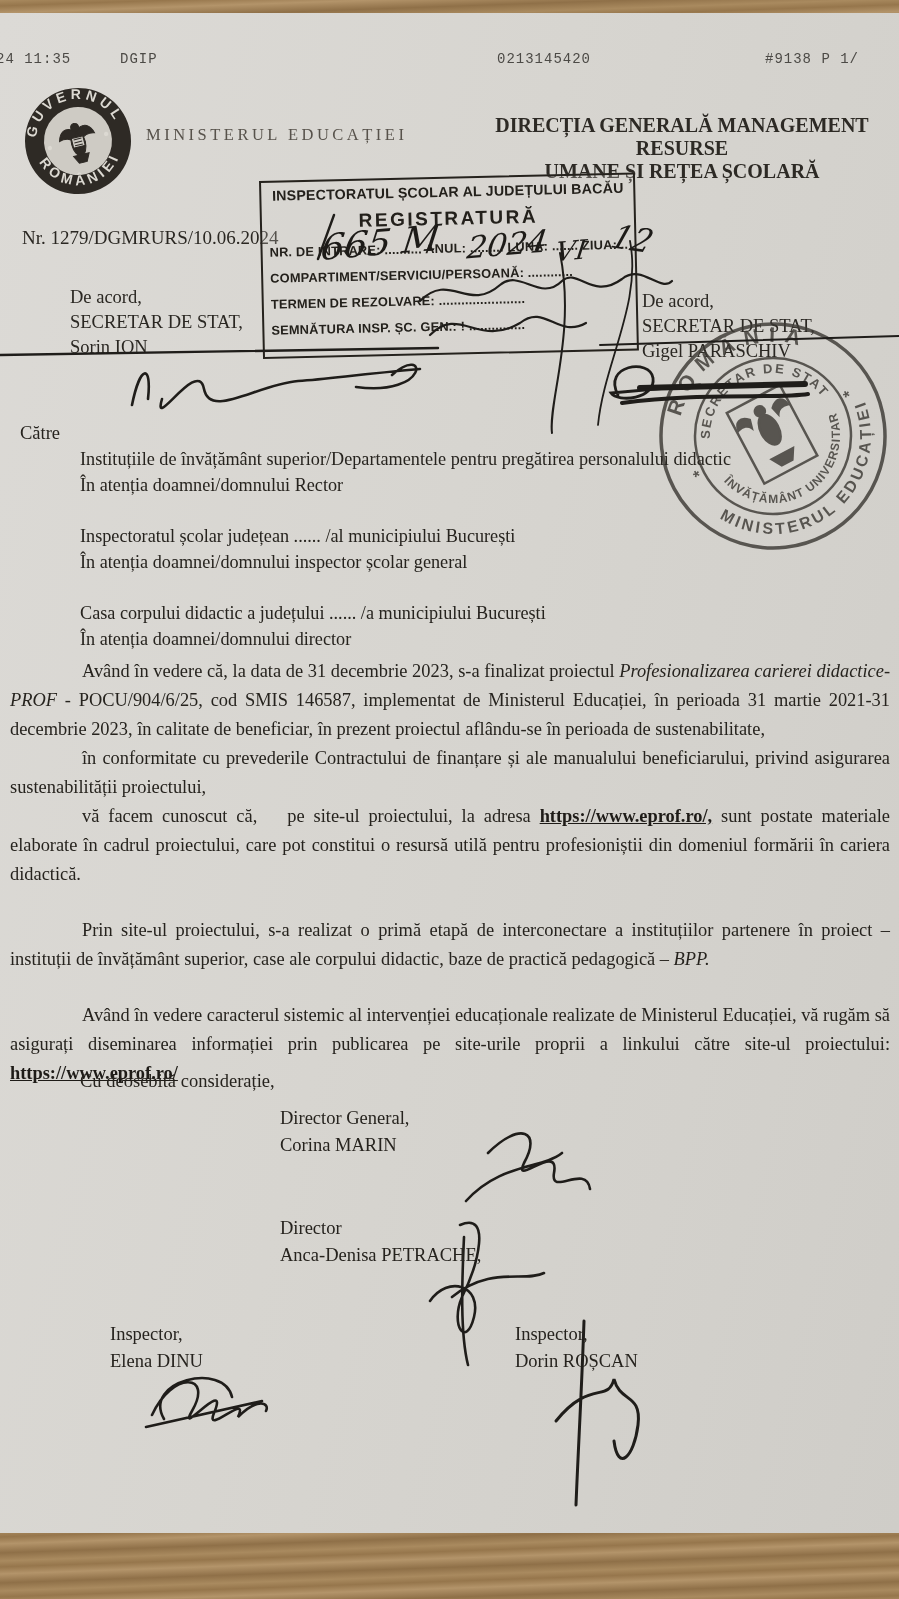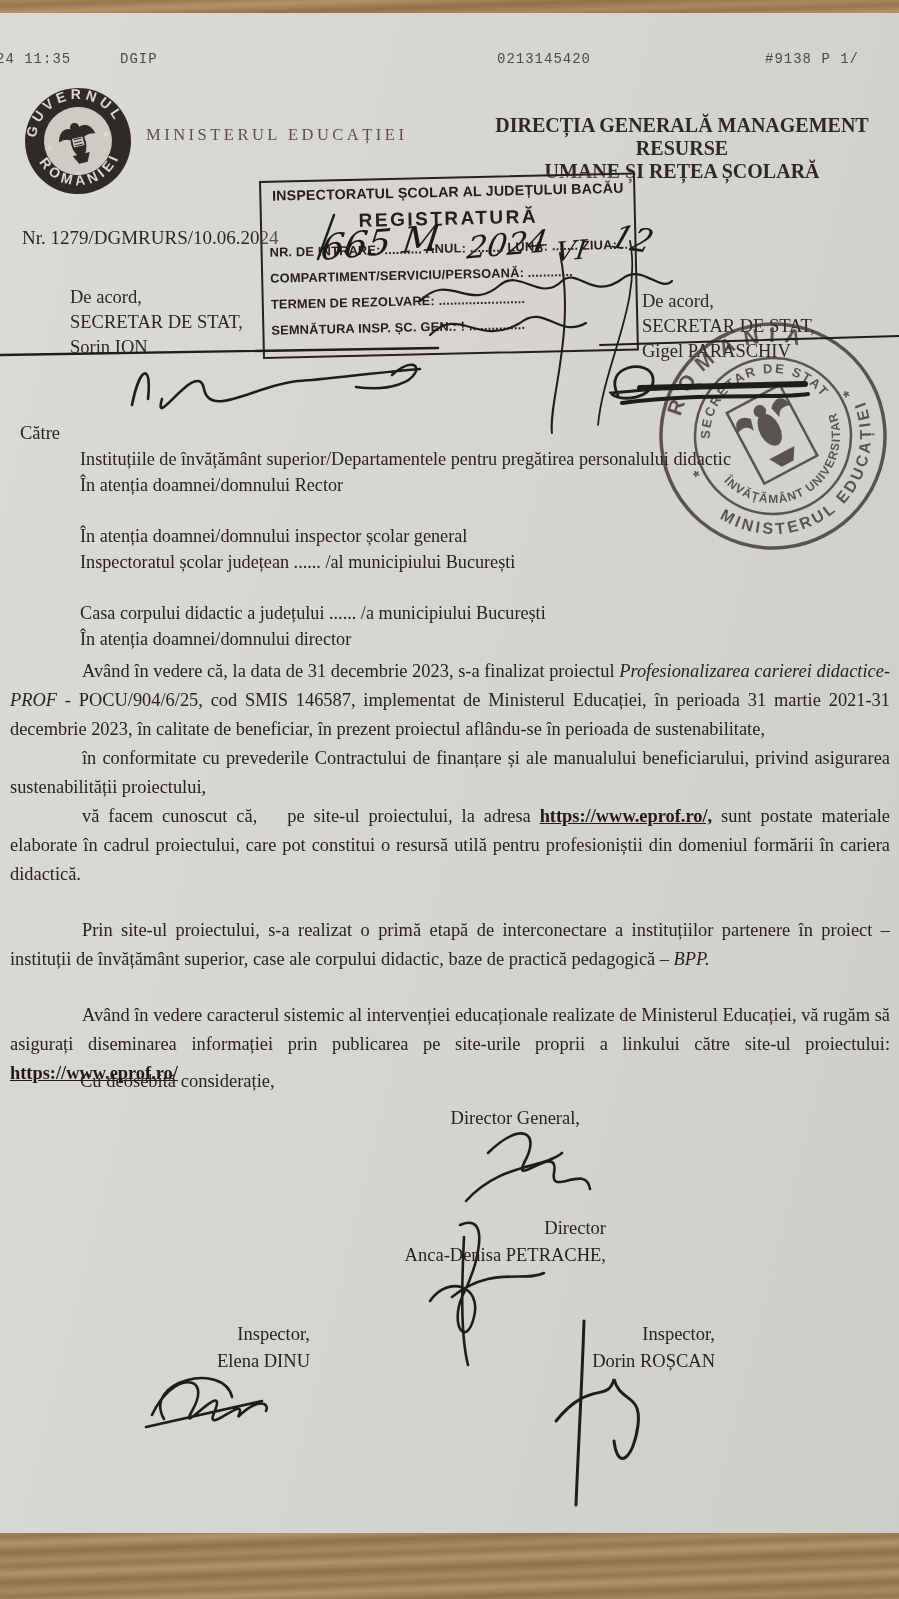--- a/index.html
+++ b/index.html
@@ -35,21 +35,21 @@
   .accord{font-size:18.5px;line-height:25px;color:#2a2722;}
   .kto{left:20px;top:410px;font-size:18.5px;}
   .recipients{left:80px;top:433px;width:812px;font-size:18.2px;line-height:26px;color:#26231e;}
   .recipients .grp{margin-bottom:25px;}
   .body-text{left:10px;top:634px;width:880px;text-align:justify;font-size:18.4px;line-height:29px;color:#26231e;margin-top:10px;}
   .body-text p{margin:0;text-indent:72px;}
   .body-text p.gap{margin-top:27px;}
   .doclink{font-weight:bold;text-decoration:underline;color:#1e1b17;}
   .spacer{display:inline-block;width:30px;}
   .closing{left:80px;top:1058px;font-size:18.5px;}
-  .sig-block{text-align:right;font-size:18.5px;line-height:27px;color:#26231e;}
+  .sig-block{text-align:left;font-size:18.5px;line-height:27px;color:#26231e;}
   svg{display:block;}
   .ink{stroke:#1f1d1a;fill:none;stroke-linecap:round;}
 </style>
 </head>
 <body>
 
 <div class="paper">
 
   <div class="abs mono fax" style="left:-4px;">24 11:35</div>
   <div class="abs mono fax" style="left:120px;">DGIP</div>
@@ -173,43 +173,44 @@
     <path class="ink" d="M584 1308 C582 1370 578 1440 576 1492 M556 1408 C590 1366 608 1390 614 1366 C620 1390 642 1380 638 1412 C634 1444 618 1460 614 1428" stroke-width="3"></path>
   </svg>
 
   <div class="abs kto">Către</div>
   <div class="abs recipients">
     <div class="grp">
       <div>Instituțiile de învățământ superior/Departamentele pentru pregătirea personalului didactic</div>
       <div>În atenția doamnei/domnului Rector</div>
     </div>
     <div class="grp">
+      <div>Inspectoratul școlar județean ...... /al municipiului București</div>
       <div>În atenția doamnei/domnului inspector școlar general</div>
-      <div>Inspectoratul școlar județean ...... /al municipiului București</div>
     </div>
     <div class="grp">
       <div>Casa corpului didactic a județului ...... /a municipiului București</div>
       <div>În atenția doamnei/domnului director</div>
     </div>
   </div>
 
   <div class="abs body-text">
     <p><span>Având în vedere că, la data de 31 decembrie 2023, s-a finalizat proiectul </span><i>Profesionalizarea carierei didactice-PROF</i><span> - POCU/904/6/25, cod SMIS 146587, implementat de Ministerul Educației, în perioada 31 martie 2021-31 decembrie 2023, în calitate de beneficiar, în prezent proiectul aflându-se în perioada de sustenabilitate,</span></p>
     <p>în conformitate cu prevederile Contractului de finanțare și ale manualului beneficiarului, privind asigurarea sustenabilității proiectului,</p>
     <p><span>vă facem cunoscut că,</span><span class="spacer"></span><span>pe site-ul proiectului, la adresa </span><span class="doclink">https://www.eprof.ro/,</span><span> sunt postate materiale elaborate în cadrul proiectului, care pot constitui o resursă utilă pentru profesioniștii din domeniul formării în cariera didactică.</span></p>
     <p class="gap"><span>Prin site-ul proiectului, s-a realizat o primă etapă de interconectare a instituțiilor partenere în proiect – instituții de învățământ superior, case ale corpului didactic, baze de practică pedagogică – </span><i>BPP.</i></p>
     <p class="gap"><span>Având în vedere caracterul sistemic al intervenției educaționale realizate de Ministerul Educației, vă rugăm să asigurați diseminarea informației prin publicarea pe site-urile proprii a linkului către site-ul proiectului: </span><span class="doclink">https://www.eprof.ro/</span></p>
   </div>
 
   <div class="abs closing">Cu deosebită considerație,</div>
 
   <div class="abs sig-block" style="left:280px;top:1092px;width:300px;">
     <div>Director General,</div>
-  </div>
-  <div class="abs sig-block" style="left:296px;top:1202px;width:310px;">
+    <div>Corina MARIN</div>
+  </div>
+  <div class="abs sig-block" style="left:280px;top:1202px;width:310px;">
     <div>Director</div>
     <div>Anca-Denisa PETRACHE,</div>
   </div>
   <div class="abs sig-block" style="left:110px;top:1308px;width:200px;">
     <div>Inspector,</div>
     <div>Elena DINU</div>
   </div>
   <div class="abs sig-block" style="left:515px;top:1308px;width:200px;">
     <div>Inspector,</div>
     <div>Dorin ROȘCAN</div>

